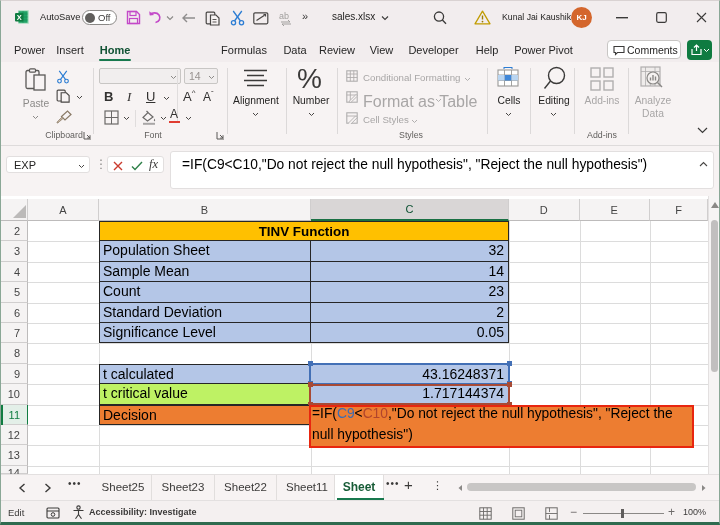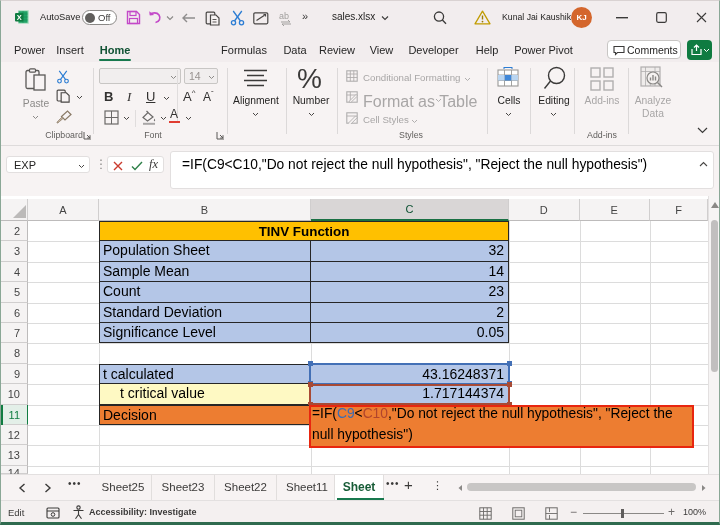--- a/index.html
+++ b/index.html
@@ -416,21 +416,21 @@
   <div class="cell" style="left:310px;top:65.8px;width:199px;height:20.4px;background:#b4c6e7;border:1px solid #262626;border-top:none;text-align:right;padding-right:4px;">14</div>
   <div class="cell" style="left:99px;top:86.2px;width:212px;height:20.4px;background:#b4c6e7;border:1px solid #262626;border-top:none;padding-left:3px;">Count</div>
   <div class="cell" style="left:310px;top:86.2px;width:199px;height:20.4px;background:#b4c6e7;border:1px solid #262626;border-top:none;text-align:right;padding-right:4px;">23</div>
   <div class="cell" style="left:99px;top:106.6px;width:212px;height:20.4px;background:#b4c6e7;border:1px solid #262626;border-top:none;padding-left:3px;">Standard Deviation</div>
   <div class="cell" style="left:310px;top:106.6px;width:199px;height:20.4px;background:#b4c6e7;border:1px solid #262626;border-top:none;text-align:right;padding-right:4px;">2</div>
   <div class="cell" style="left:99px;top:127px;width:212px;height:20.4px;background:#b4c6e7;border:1px solid #262626;border-top:none;padding-left:3px;">Significance Level</div>
   <div class="cell" style="left:310px;top:127px;width:199px;height:20.4px;background:#b4c6e7;border:1px solid #262626;border-top:none;text-align:right;padding-right:4px;">0.05</div>
 
   <div class="cell" style="left:99px;top:167.8px;width:212px;height:20.4px;background:#b4c6e7;border:1px solid #262626;padding-left:3px;">t calculated</div>
   <div class="cell" style="left:310px;top:167.8px;width:199px;height:20.4px;background:#b4c6e7;border:1px solid #262626;text-align:right;padding-right:4px;">43.16248371</div>
-  <div class="cell" style="left:99px;top:188.2px;width:212px;height:20.4px;background:#fef9c3;border:1px solid #262626;border-top:none;padding-left:20px;">t critical value</div>
+  <div class="cell" style="left:99px;top:188.2px;width:212px;height:20.4px;background:#bef264;border:1px solid #262626;border-top:none;padding-left:3px;">t critical value</div>
   <div class="cell" style="left:310px;top:188.2px;width:199px;height:20.4px;background:#b4c6e7;border:1px solid #262626;border-top:none;text-align:right;padding-right:4px;">1.717144374</div>
 
   <div class="abs" style="left:309px;top:166.8px;width:201px;height:21.8px;border:2px solid #4370b6;"></div>
   <div class="abs" style="left:307.5px;top:165.3px;width:5px;height:5px;background:#4370b6;"></div>
   <div class="abs" style="left:506.5px;top:165.3px;width:5px;height:5px;background:#4370b6;"></div>
   <div class="abs" style="left:307.5px;top:184.8px;width:5px;height:5px;background:#4370b6;"></div>
   <div class="abs" style="left:506.5px;top:184.8px;width:5px;height:5px;background:#4370b6;"></div>
   <div class="abs" style="left:309px;top:187.6px;width:201px;height:21.6px;border:2px solid #a84a35;"></div>
   <div class="abs" style="left:307.5px;top:186.2px;width:5px;height:5px;background:#a84a35;"></div>
   <div class="abs" style="left:506.5px;top:186.2px;width:5px;height:5px;background:#a84a35;"></div>

